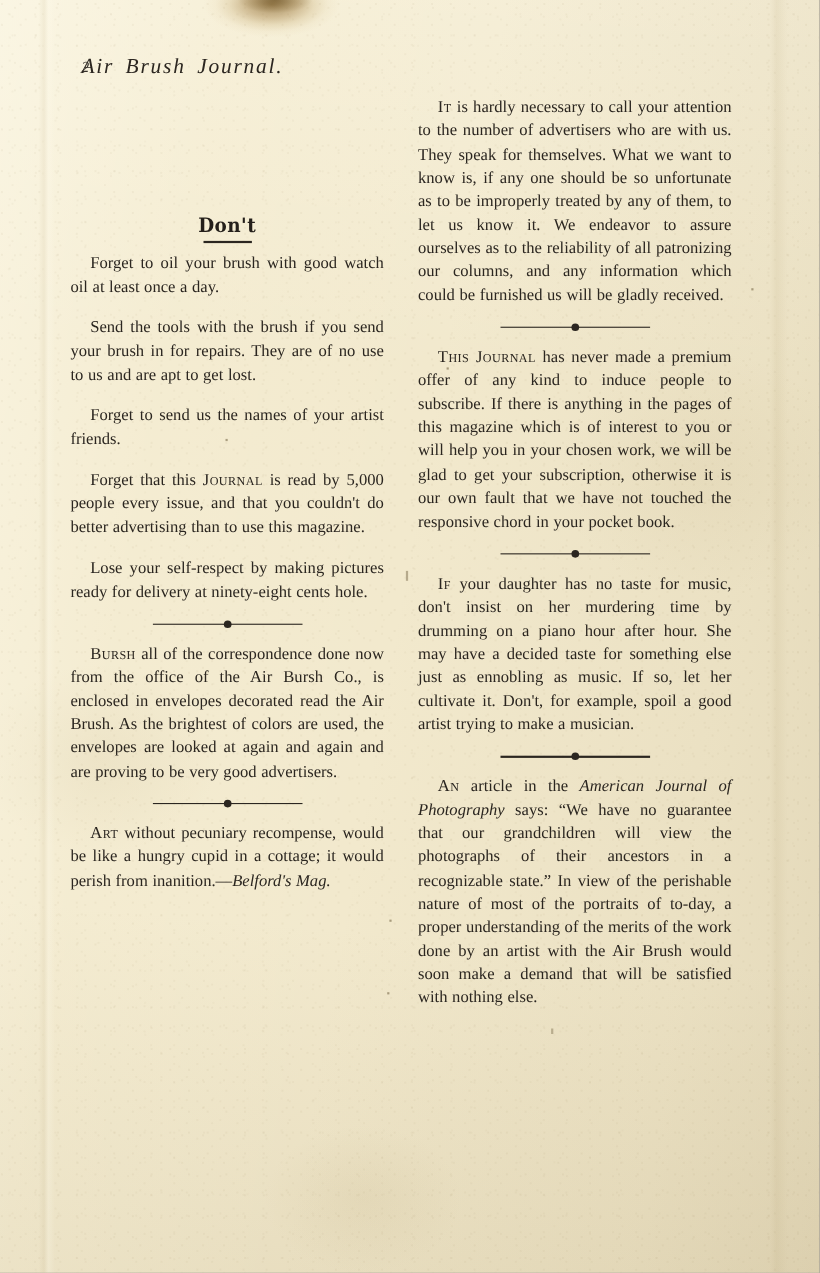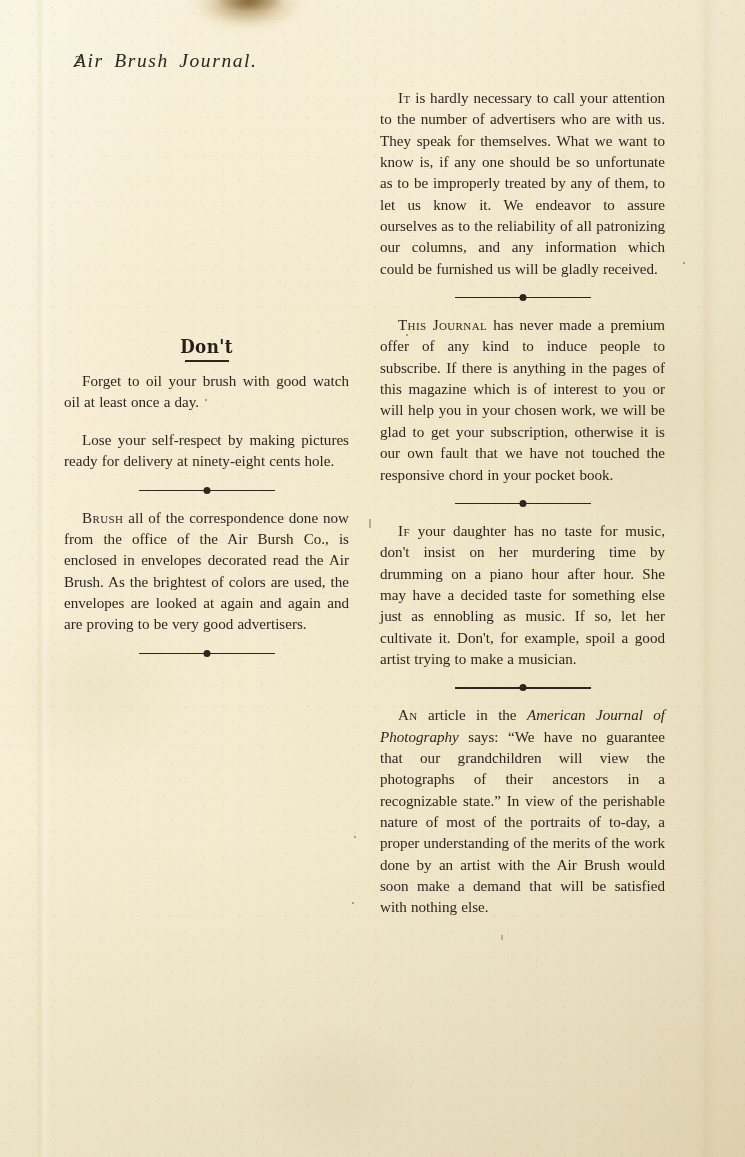--- a/index.html
+++ b/index.html
@@ -204,36 +204,40 @@
     </div>
 
     <div class="columns">
 
       <div class="col">
 
         <h2 class="section-title">Don't</h2>
         <div class="title-rule"></div>
 
         <p class="para">Forget to oil your brush with good watch oil at least once a day.</p>
-
+        <p class="para">Send the tools with the brush if you send your brush in for repairs. They are of no use to us and are apt to get lost.</p>
+        <p class="para">Forget to send us the names of your artist friends.</p>
+
+        <p class="para"><span>Forget that this </span><span class="sc">Journal</span><span> is read by 5,000 people every issue, and that you couldn't do better advertising than to use this magazine.</span></p>
 
         <p class="para">Lose your self-respect by making pictures ready for delivery at ninety-eight cents hole.</p>
 
         <div class="ornament">
           <div class="bar"></div>
           <div class="dot"></div>
         </div>
 
-        <p class="para"><span class="sc">Brush</span><span> all of the correspondence done now from the office of the Air Bursh Co., is enclosed in envelopes decorated read the Air Brush. As the brightest of colors are used, the envelopes are looked at again and again and are proving to be very good advertisers.</span></p>
-
-        <div class="ornament">
-          <div class="bar"></div>
-          <div class="dot"></div>
-        </div>
-
+        <p class="para"><span class="sc">Bursh</span><span> all of the correspondence done now from the office of the Air Bursh Co., is enclosed in envelopes decorated read the Air Brush. As the brightest of colors are used, the envelopes are looked at again and again and are proving to be very good advertisers.</span></p>
+
+        <div class="ornament">
+          <div class="bar"></div>
+          <div class="dot"></div>
+        </div>
+
+        <p class="para"><span class="sc">Art</span><span> without pecuniary recompense, would be like a hungry cupid in a cottage; it would perish from inanition.—</span><span class="it">Belford's Mag.</span></p>
 
       </div>
 
       <div class="col">
 
         <p class="para"><span class="sc">It</span><span> is hardly necessary to call your attention to the number of advertisers who are with us. They speak for themselves. What we want to know is, if any one should be so unfortunate as to be improperly treated by any of them, to let us know it. We endeavor to assure ourselves as to the reliability of all patronizing our columns, and any information which could be furnished us will be gladly received.</span></p>
 
         <div class="ornament">
           <div class="bar"></div>
           <div class="dot"></div>

